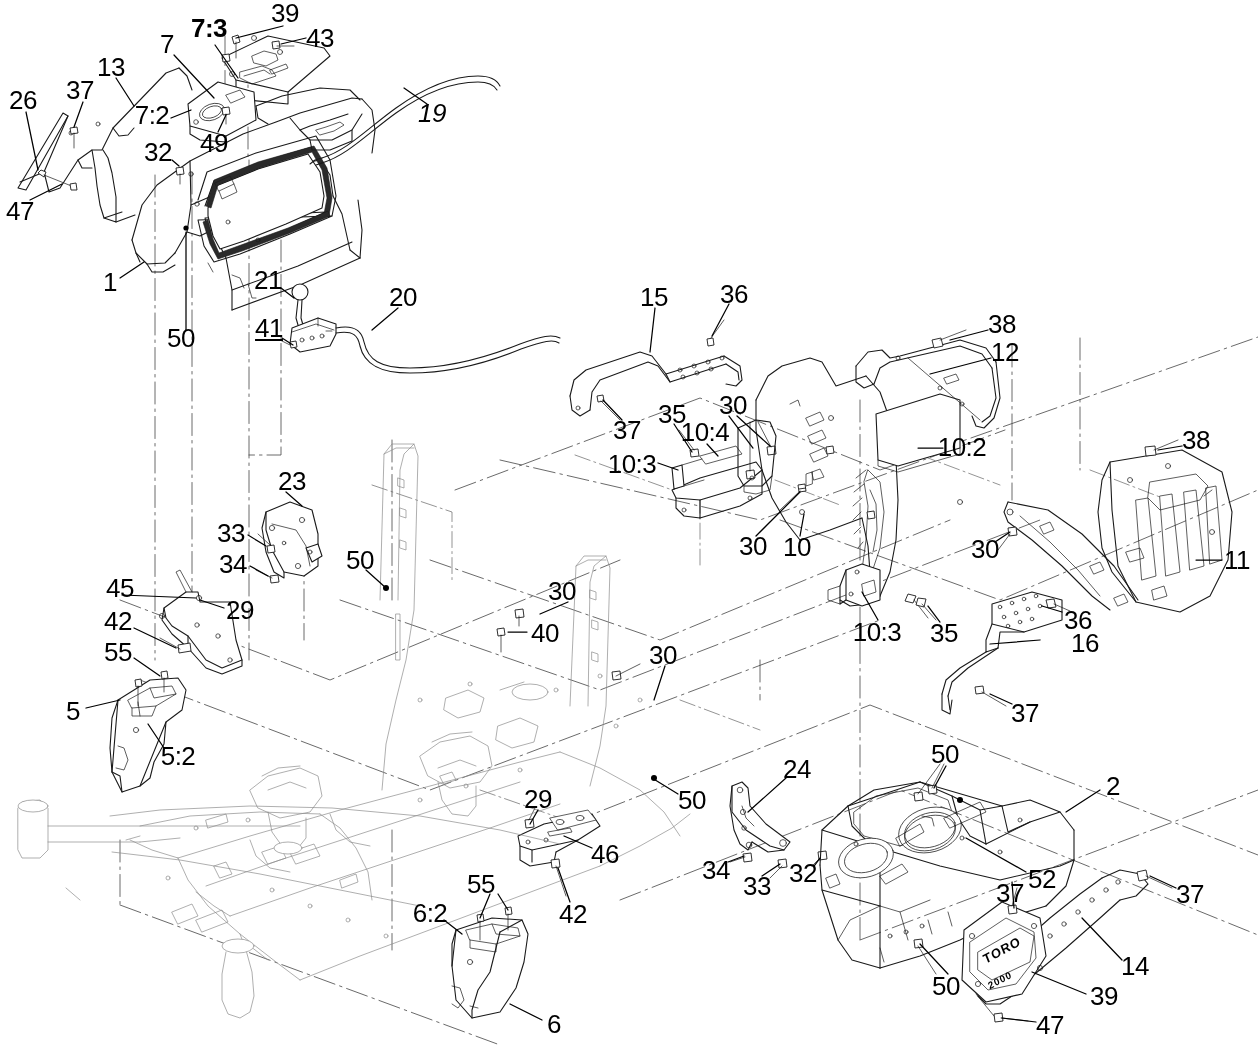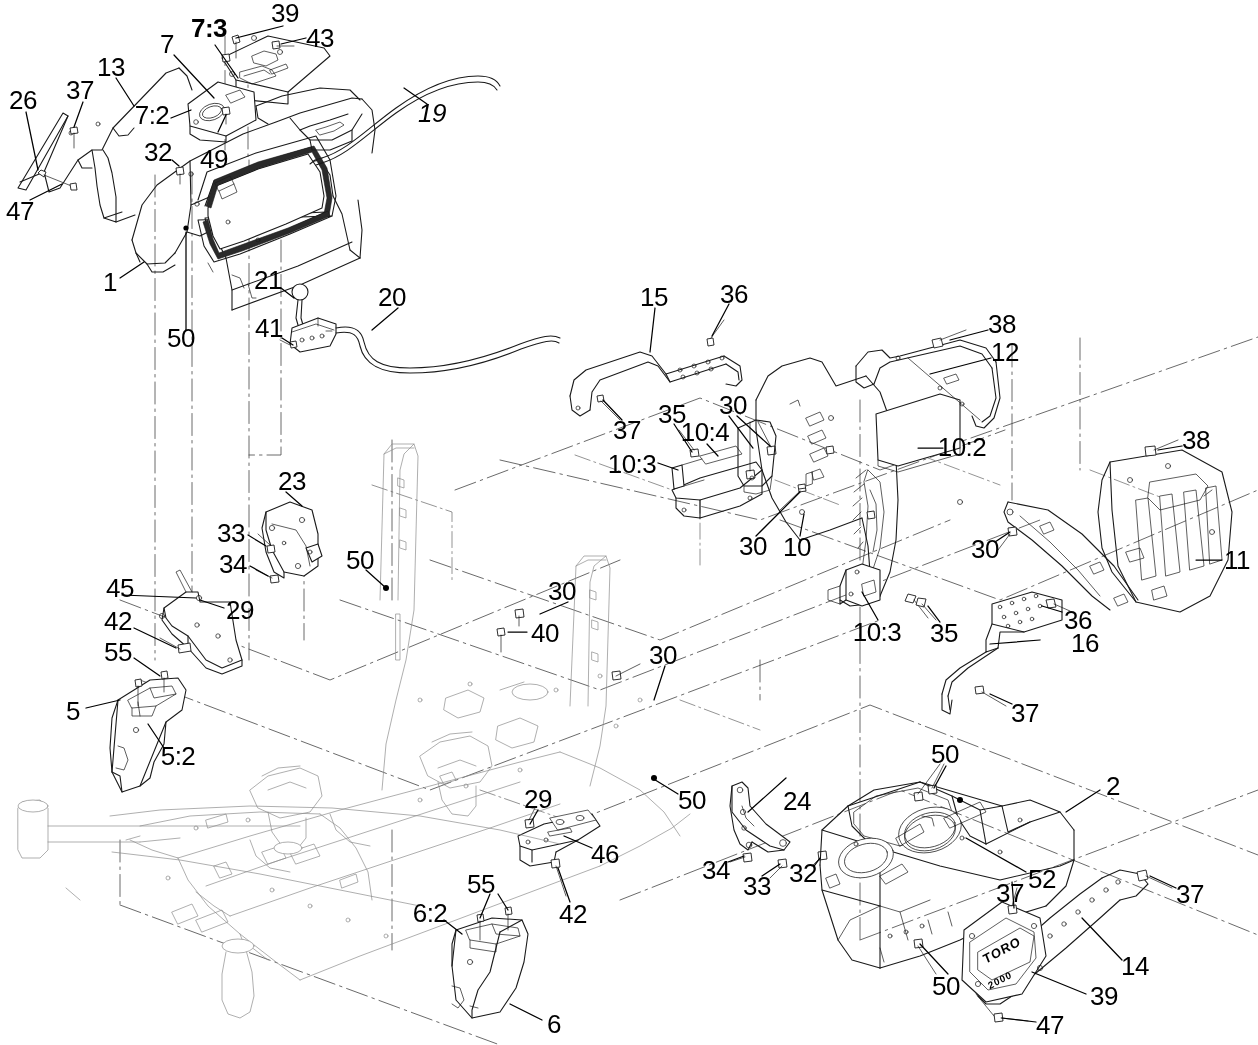--- a/index.html
+++ b/index.html
@@ -776,30 +776,30 @@
   <div id="callout-layer">
       <div class="callout" style="left: 285px; top: 13px;">39</div>
       <div class="callout" style="left: 320px; top: 38px;">43</div>
       <div class="callout" style="left: 209px; top: 28px; font-weight: bold;">7:3</div>
       <div class="callout" style="left: 167px; top: 44px;">7</div>
       <div class="callout" style="left: 111px; top: 67px;">13</div>
       <div class="callout" style="left: 80px; top: 90px;">37</div>
       <div class="callout" style="left: 23px; top: 100px;">26</div>
       <div class="callout" style="left: 152px; top: 115px;">7:2</div>
       <div class="callout" style="left: 432px; top: 113px; font-style: italic;">19</div>
-      <div class="callout" style="left: 214px; top: 143px; margin-top: 16px;">49</div>
+      <div class="callout" style="left: 214px; top: 143px;">49</div>
       <div class="callout" style="left: 158px; top: 152px;">32</div>
       <div class="callout" style="left: 20px; top: 211px;">47</div>
       <div class="callout" style="left: 110px; top: 282px;">1</div>
       <div class="callout" style="left: 268px; top: 280px;">21</div>
-      <div class="callout" style="left: 392px; top: 297px;">20</div>
+      <div class="callout" style="left: 403px; top: 297px;">20</div>
       <div class="callout" style="left: 654px; top: 297px;">15</div>
       <div class="callout" style="left: 734px; top: 294px;">36</div>
       <div class="callout" style="left: 181px; top: 338px;">50</div>
-      <div class="callout" style="left: 269px; top: 328px;">41</div>
+      <div class="callout" style="left: 269px; top: 328px; text-decoration: underline;">41</div>
       <div class="callout" style="left: 1002px; top: 324px;">38</div>
       <div class="callout" style="left: 1005px; top: 352px;">12</div>
       <div class="callout" style="left: 627px; top: 430px;">37</div>
       <div class="callout" style="left: 672px; top: 414px;">35</div>
       <div class="callout" style="left: 733px; top: 405px;">30</div>
       <div class="callout" style="left: 705px; top: 432px;">10:4</div>
       <div class="callout" style="left: 962px; top: 447px;">10:2</div>
       <div class="callout" style="left: 1196px; top: 440px;">38</div>
       <div class="callout" style="left: 632px; top: 464px;">10:3</div>
       <div class="callout" style="left: 753px; top: 546px;">30</div>
@@ -818,21 +818,21 @@
       <div class="callout" style="left: 118px; top: 652px;">55</div>
       <div class="callout" style="left: 663px; top: 655px;">30</div>
       <div class="callout" style="left: 877px; top: 632px;">10:3</div>
       <div class="callout" style="left: 944px; top: 633px;">35</div>
       <div class="callout" style="left: 1078px; top: 620px;">36</div>
       <div class="callout" style="left: 1056px; top: 643px; margin-left: 29px;">16</div>
       <div class="callout" style="left: 73px; top: 711px;">5</div>
       <div class="callout" style="left: 1025px; top: 713px;">37</div>
       <div class="callout" style="left: 178px; top: 756px;">5:2</div>
       <div class="callout" style="left: 945px; top: 754px;">50</div>
-      <div class="callout" style="left: 797px; top: 769px; margin-top: 32px;">24</div>
+      <div class="callout" style="left: 797px; top: 769px;">24</div>
       <div class="callout" style="left: 538px; top: 799px;">29</div>
       <div class="callout" style="left: 692px; top: 800px;">50</div>
       <div class="callout" style="left: 1113px; top: 786px;">2</div>
       <div class="callout" style="left: 605px; top: 854px;">46</div>
       <div class="callout" style="left: 1042px; top: 879px;">52</div>
       <div class="callout" style="left: 716px; top: 870px;">34</div>
       <div class="callout" style="left: 757px; top: 886px;">33</div>
       <div class="callout" style="left: 803px; top: 873px;">32</div>
       <div class="callout" style="left: 1010px; top: 893px;">37</div>
       <div class="callout" style="left: 1190px; top: 894px;">37</div>

